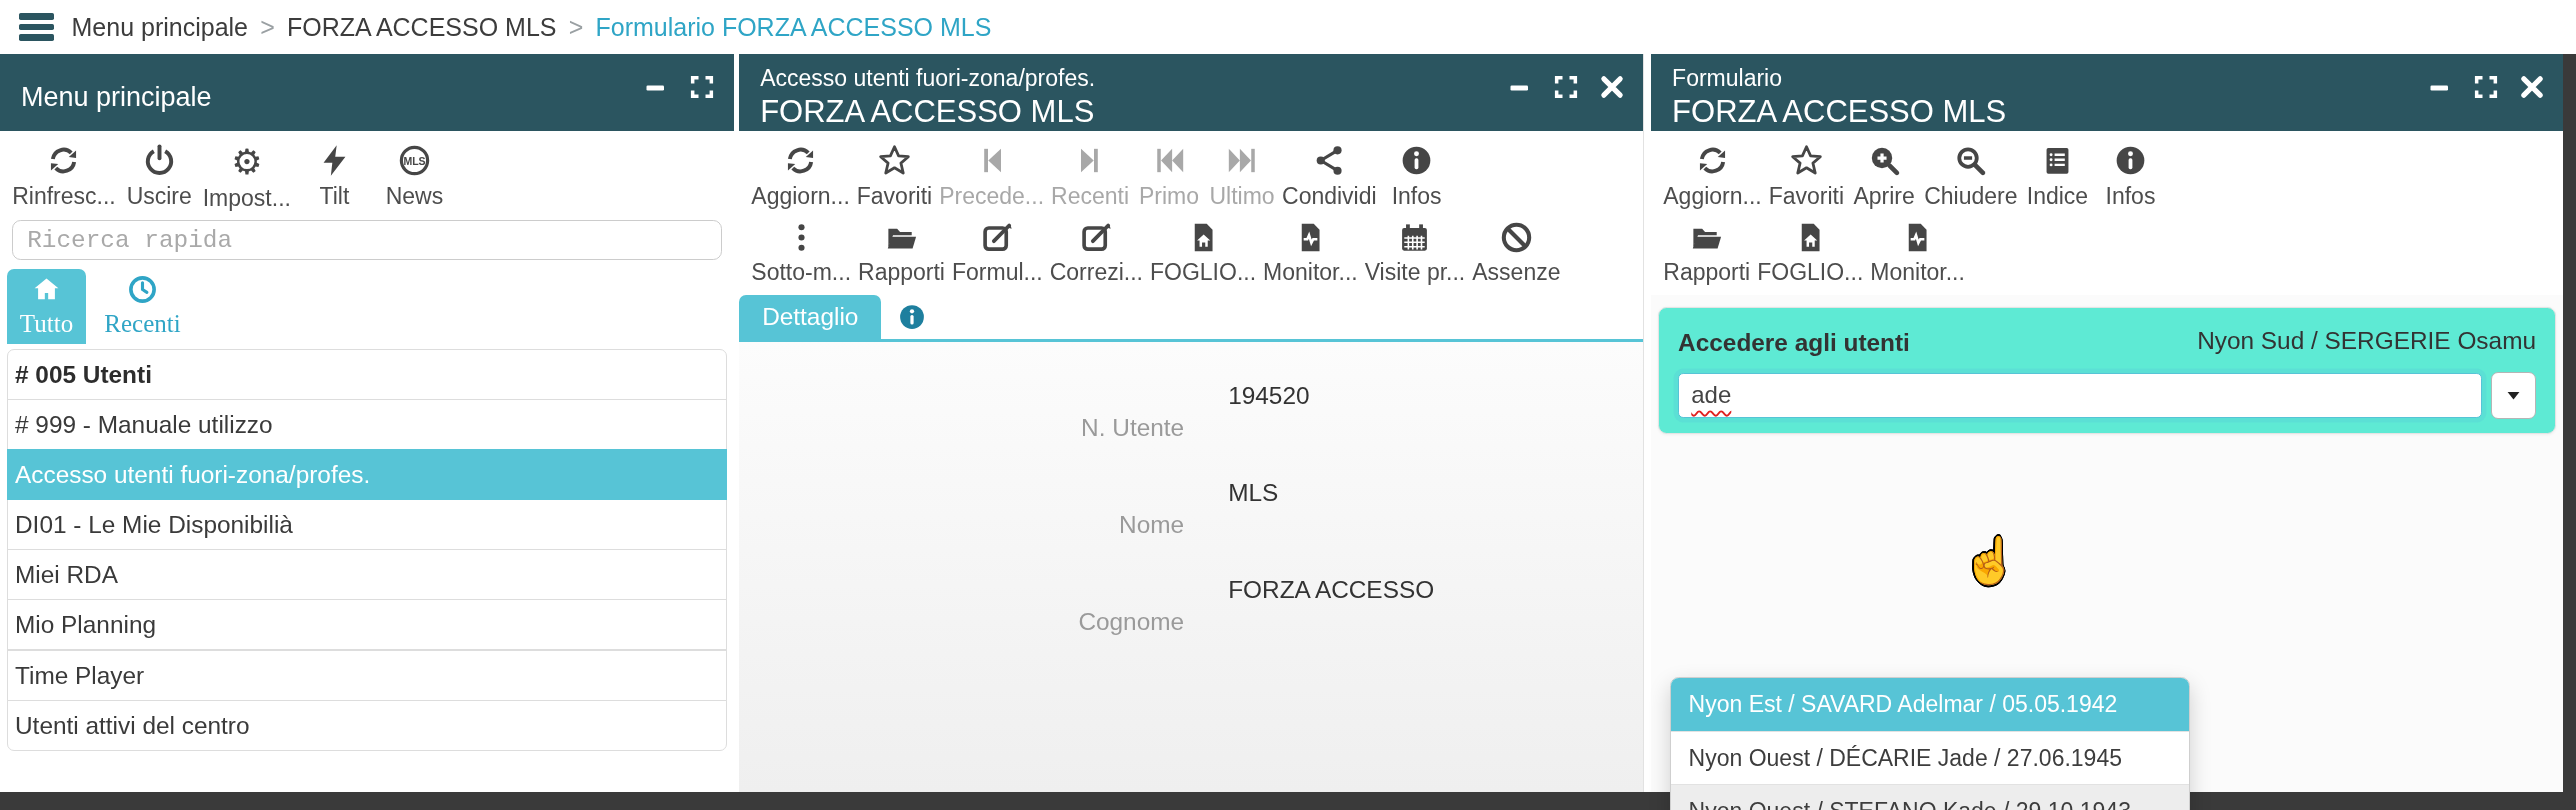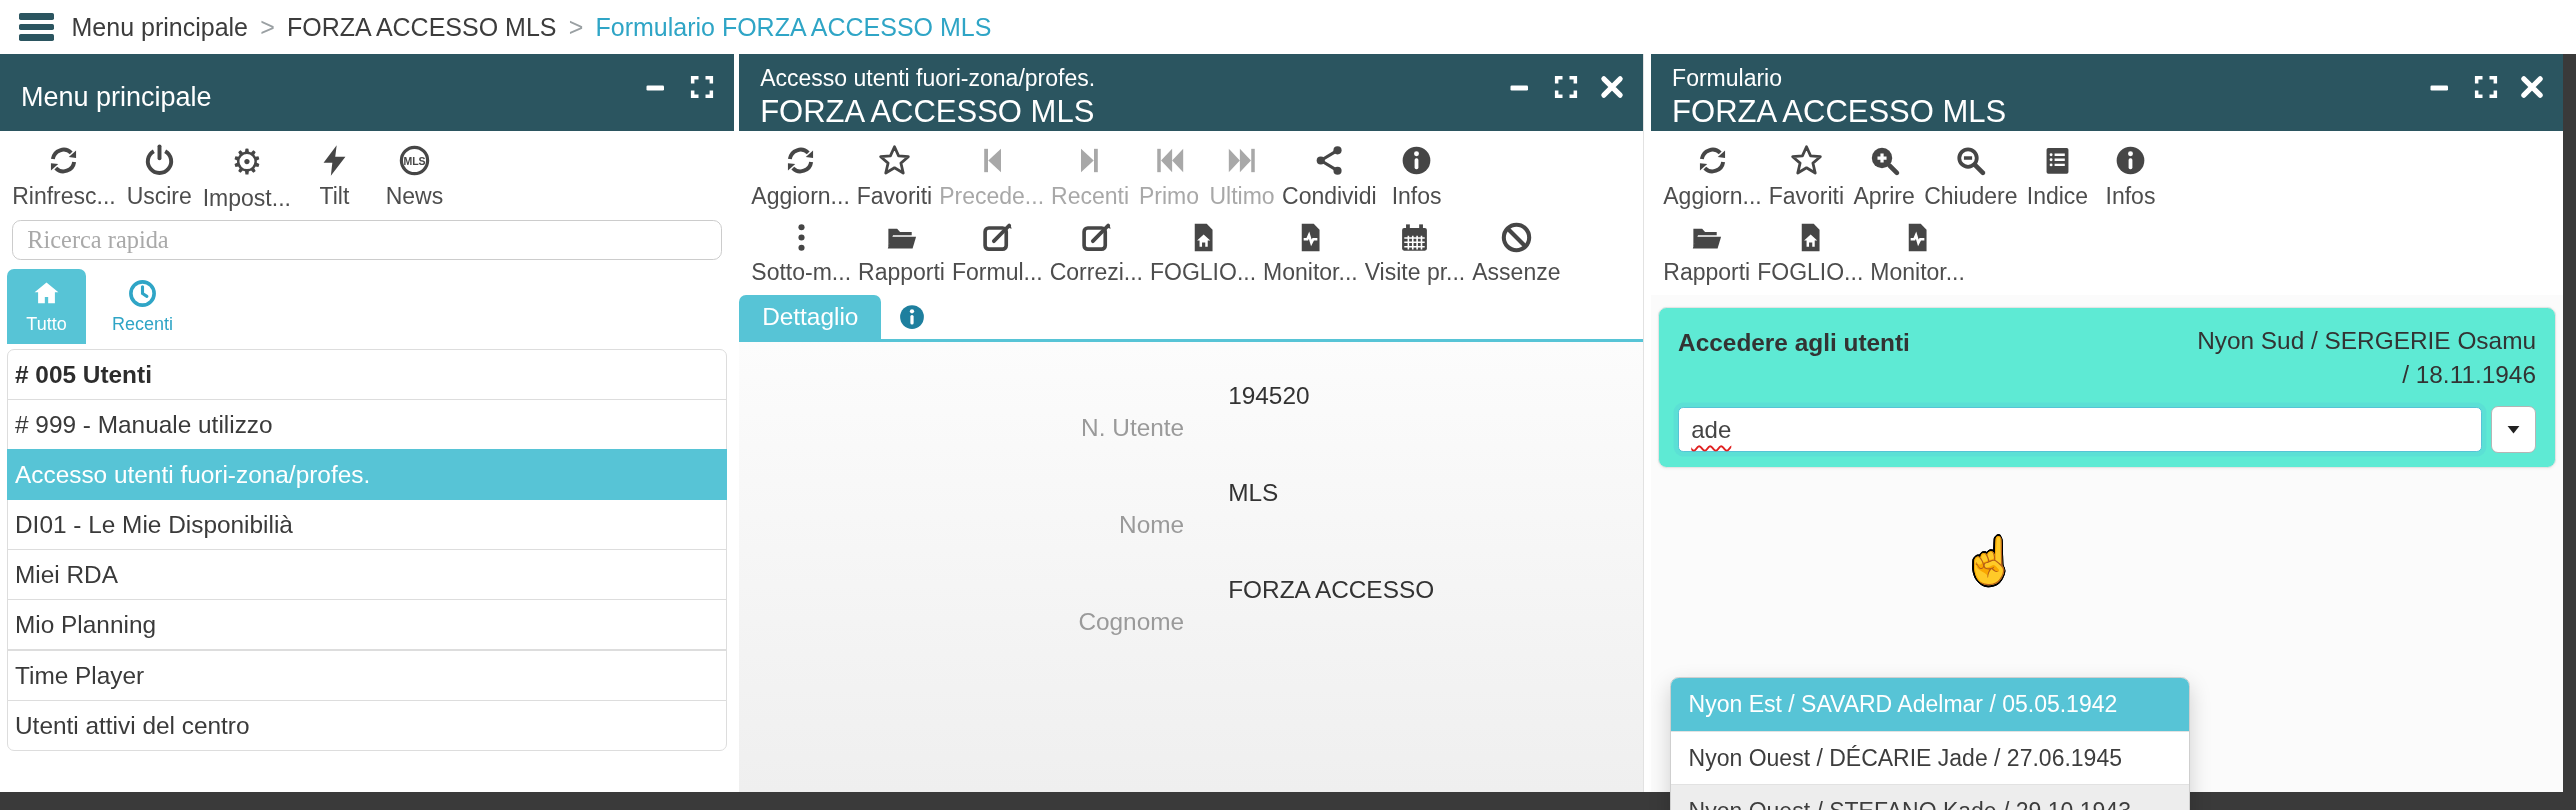--- a/index.html
+++ b/index.html
@@ -36,27 +36,27 @@
   .toolbar { display:flex; align-items:flex-start; padding:10.5px 5.2px 0 8.7px; height:82px; flex:none; background:#fff; }
   .tbtn { display:flex; flex-direction:column; align-items:center; gap:4.4px; min-width:80px; padding:1.7px 3.5px; color:#464646; cursor:pointer; }
   .tbtn.narrow { min-width:73px; }
   .tbtn .glyph { height:37px; display:flex; align-items:center; justify-content:center; font-size:35px; color:#464646; }
   .tbtn .tlabel { font-size:23px; color:#4d4d4d; white-space:nowrap; }
   .tbtn.disabled .glyph, .tbtn.disabled .tlabel, .tbtn.disabled svg { color:#a8a8a8; }
   .ic { width:35px; height:35px; }
 
   
   .search-wrap { padding:7px 12.2px 8.7px 12.2px; flex:none; }
-  .search-input { width:100%; height:40px; border:0.9px solid #ccc; border-radius:8.7px; font-size:24.4px; padding:0 14px; color:#444; outline:none; font-family:Liberation Serif, serif; }
+  .search-input { width:100%; height:40px; border:0.9px solid #ccc; border-radius:8.7px; font-size:24.4px; padding:0 14px; color:#444; outline:none; font-family:Liberation Mono, monospace; }
   .search-input::placeholder { color:#a9a9a9; }
   .tabs-left { display:flex; align-items:flex-end; padding-left:7px; height:75px; flex:none; }
   .tab-big { display:flex; flex-direction:column; align-items:center; justify-content:center; gap:5.2px; height:75px; cursor:pointer; }
   .tab-big.active { width:79px; background:#57c4d6; color:#fff; border-radius:7px 7px 0 0; }
   .tab-big.plain { width:113px; color:#2fa5c6;justify-content:center; }
-  .tab-big .tab-label { font-size:18px; }
+  .tab-big .tab-label { font-size:25px;font-family:Liberation Serif, serif; }
   .menu-list { margin:5.2px 7px 0 7px; }
   .mitem { height:51px; line-height:50px; background:#fff; border:0.9px solid #ddd; margin-top:-0.9px; padding-left:7px; font-size:24.4px; color:#3a3a3a; cursor:pointer; white-space:nowrap; overflow:hidden; }
   .mitem:first-child { border-radius:7px 7px 0 0; margin-top:0; }
   .mitem:last-child { border-radius:0 0 7px 7px; }
   .mitem.bold { font-weight:700; color:#2d2d2d; }
   .mitem.selected { background:#57c4d6; border-color:#57c4d6; color:#fff; position:relative; z-index:1; }
 
   
   .tabrow { display:flex; align-items:center; height:44px; flex:none; background:#fff; }
   .tab-det { height:44px; line-height:44px; padding:0 23px; background:#57c4d6; color:#fff; font-size:24.4px; border-radius:7px 7px 0 0; cursor:pointer; }
@@ -517,21 +517,20 @@
             </svg>
           <span class="tlabel">Monitor...</span>
         </div>
       </div>
       <div class="form-content">
         <div class="card">
           <div class="card-head">
             <div class="section-label">Accedere agli utenti</div>
             <div class="user-ref">
               <div>Nyon Sud / SERGERIE Osamu</div>
-              <div>/ 18.11.1946</div>
             </div>
           </div>
           <div class="combo-row">
             <div class="combo-input" role="textbox">
               <span class="misspelled">ade</span>
             </div>
             <div class="combo-btn">
               <svg class="ic" viewBox="0 0 24 24" style="width:19px;height:19px">
                   <use href="#i-tri-down"></use>
                 </svg>

